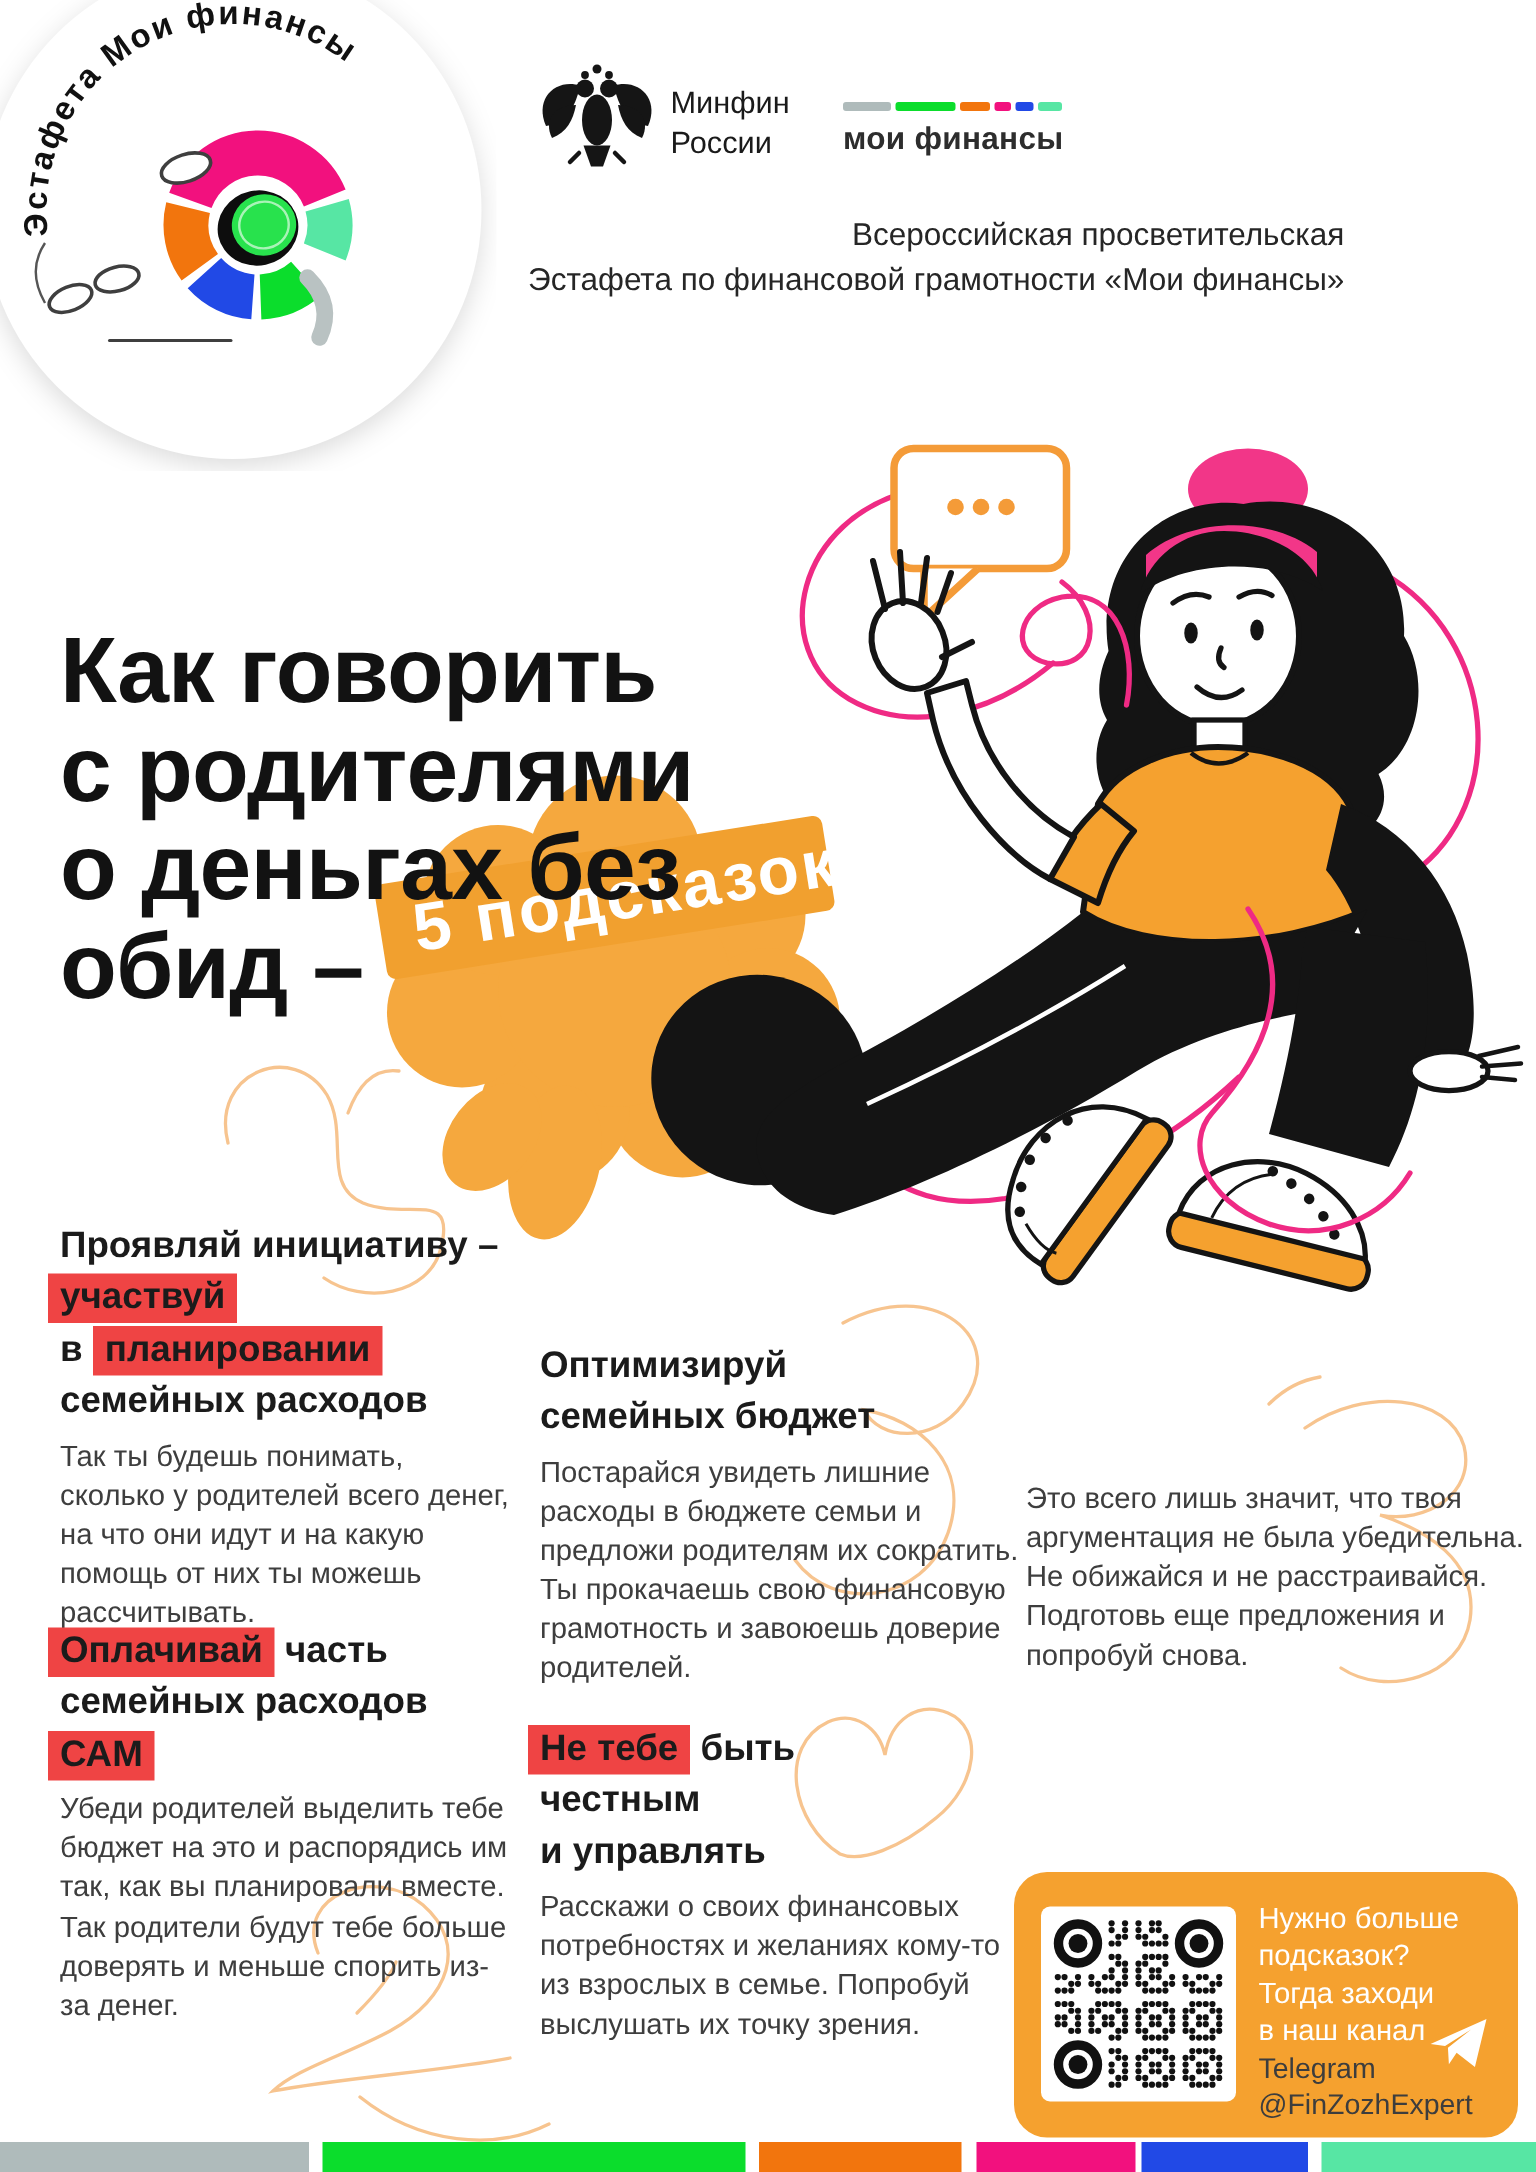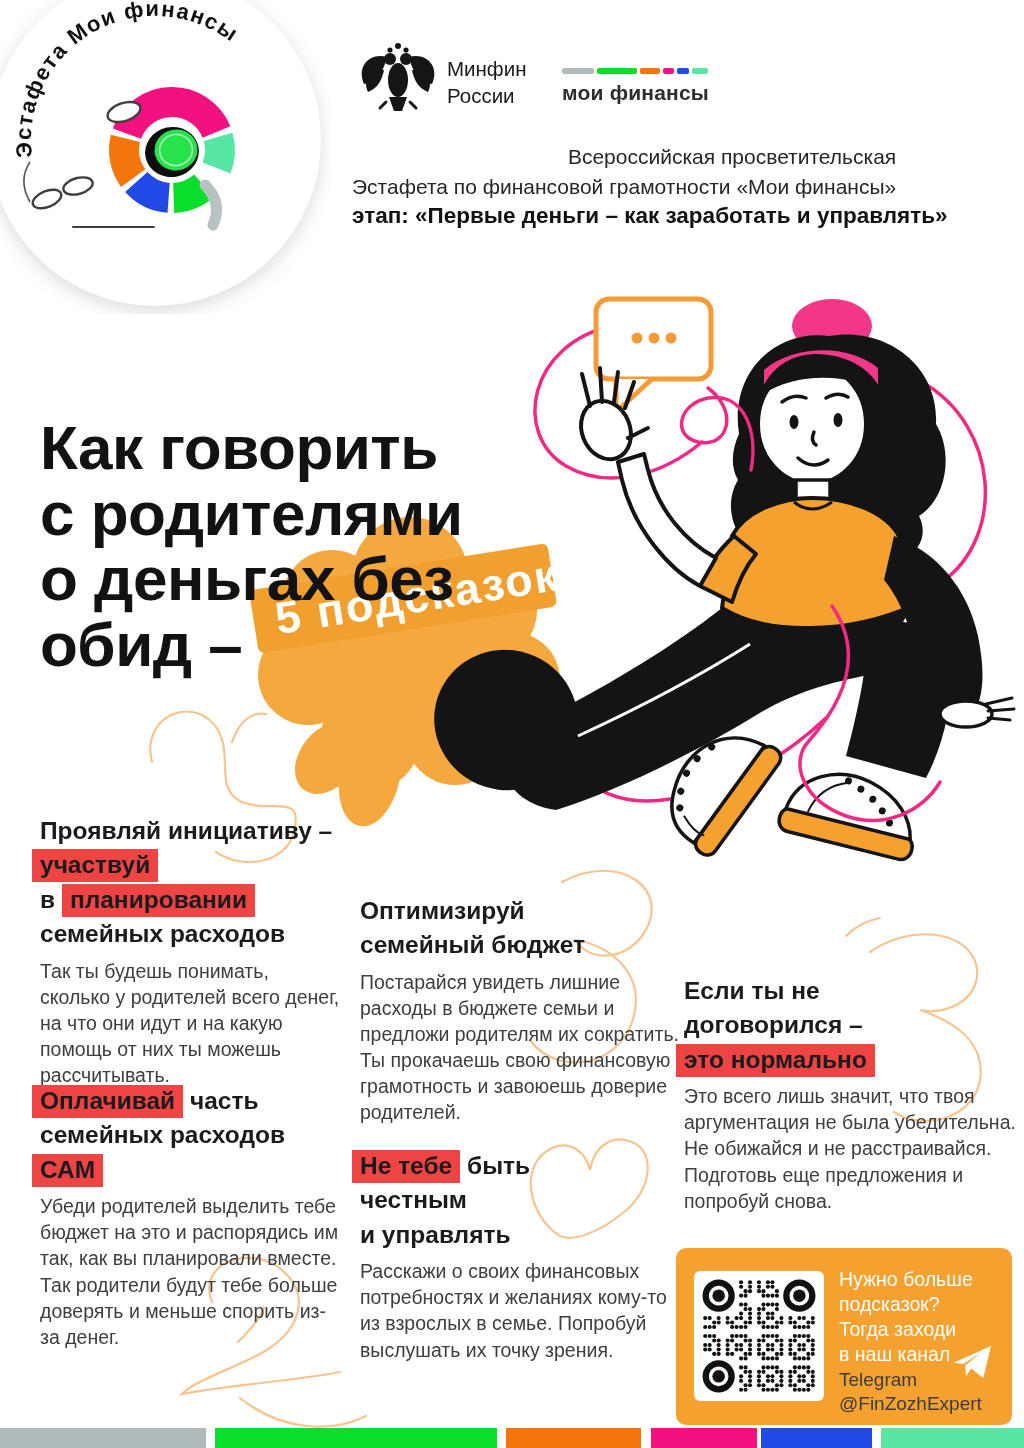--- a/index.html
+++ b/index.html
@@ -32,21 +32,21 @@
   
   .tip{position:absolute;z-index:7;}
   .tip-h{font-weight:700;font-size:24.5px;line-height:1.16;color:#1b1b1b;}
   .tip-h .row{margin-bottom:6px;white-space:nowrap;}
   .hl{background:#ef4444;padding:2px 8px 4px;}
   .hl.lead{margin-left:-8px;}
   .tip-b{margin-top:9px;font-size:19.5px;line-height:1.34;color:#3e3e3e;}
 
   
   .qr-panel{position:absolute;left:676px;top:1248px;width:336px;height:177px;background:#F5A12F;
-            border-radius:10px;z-index:7;}
+            border-radius:22px;z-index:7;}
   .qr-tile{position:absolute;left:18px;top:23px;width:130px;height:130px;background:#fff;
            border-radius:6px;}
   .qr-cta{position:absolute;left:163px;top:19px;font-size:19.5px;line-height:1.28;color:#ffffff;
           white-space:pre-line;}
   .tg-block{position:absolute;left:163px;top:120px;font-size:19px;line-height:1.24;color:#3d3d3d;}
   .tg-plane{position:absolute;left:274px;top:96px;}
 
   
   .footer-bar{position:absolute;left:0;top:1428px;width:1024px;height:20px;z-index:8;}
   .bar-seg{position:absolute;top:0;height:20px;}
@@ -129,21 +129,20 @@
         <div style="width: 20px; background: rgb(242, 117, 13);"></div>
         <div style="width: 11px; background: rgb(242, 17, 126);"></div>
         <div style="width: 12px; background: rgb(33, 73, 230);"></div>
         <div style="width: 16px; background: rgb(87, 230, 164);"></div>
       </div>
     <div class="brand-word">мои финансы</div>
   </div>
 
   <div class="event-line">Всероссийская просветительская
 Эстафета по финансовой грамотности «Мои финансы»</div>
-  <div class="stage-line">этап: «Первые деньги – как заработать и управлять»</div>
 
   <div class="title">Как говорить
 с родителями
 о деньгах без
 обид –</div>
 
   <svg class="burst" width="320" height="340" viewBox="0 0 320 340" style="overflow:visible">
     <g fill="#F5A83E">
       <circle cx="160" cy="85" r="58"></circle>
       <circle cx="235" cy="120" r="52"></circle>
@@ -274,40 +273,35 @@
       <div class="row"><span class="hl lead">Оплачивай</span> <span>часть</span></div>
       <div class="row"><span>семейных расходов</span></div>
       <div class="row"><span class="hl lead">САМ</span></div>
     </div>
     <div class="tip-b">Убеди родителей выделить тебе бюджет на это и распорядись им так, как вы планировали вместе. Так родители будут тебе больше доверять и меньше спорить из-за денег.</div>
   </div>
 
   <div class="tip" style="left:360px;top:897px;width:324px;">
     <div class="tip-h">
       <div class="row"><span>Оптимизируй</span></div>
-      <div class="row"><span>семейный бюджет</span></div>
+      <div class="row"><span>семейных бюджет</span></div>
     </div>
     <div class="tip-b">Постарайся увидеть лишние расходы в бюджете семьи и предложи родителям их сократить. Ты прокачаешь свою финансовую грамотность и завоюешь доверие родителей.</div>
   </div>
 
   <div class="tip" style="left:360px;top:1152px;width:324px;">
     <div class="tip-h">
       <div class="row"><span class="hl lead">Не тебе</span> <span>быть</span></div>
       <div class="row"><span>честным</span></div>
       <div class="row"><span>и управлять</span></div>
     </div>
     <div class="tip-b">Расскажи о своих финансовых потребностях и желаниях кому-то из взрослых в семье. Попробуй выслушать их точку зрения.</div>
   </div>
 
   <div class="tip" style="left:684px;top:977px;width:334px;">
-    <div class="tip-h">
-      <div class="row"><span>Если ты не</span></div>
-      <div class="row"><span>договорился –</span></div>
-      <div class="row"><span class="hl lead">это нормально</span></div>
-    </div>
     <div class="tip-b">Это всего лишь значит, что твоя аргументация не была убедительна. Не обижайся и не расстраивайся. Подготовь еще предложения и попробуй снова.</div>
   </div>
 
   <div class="qr-panel">
     <div class="qr-tile">
       <svg width="130" height="130" viewBox="-2 -2 29 29">
         <g fill="#111">
             <circle cx="8.5" cy="0.5" r="0.46"></circle>
             <circle cx="10.5" cy="0.5" r="0.46"></circle>
             <circle cx="12.5" cy="0.5" r="0.46"></circle>

